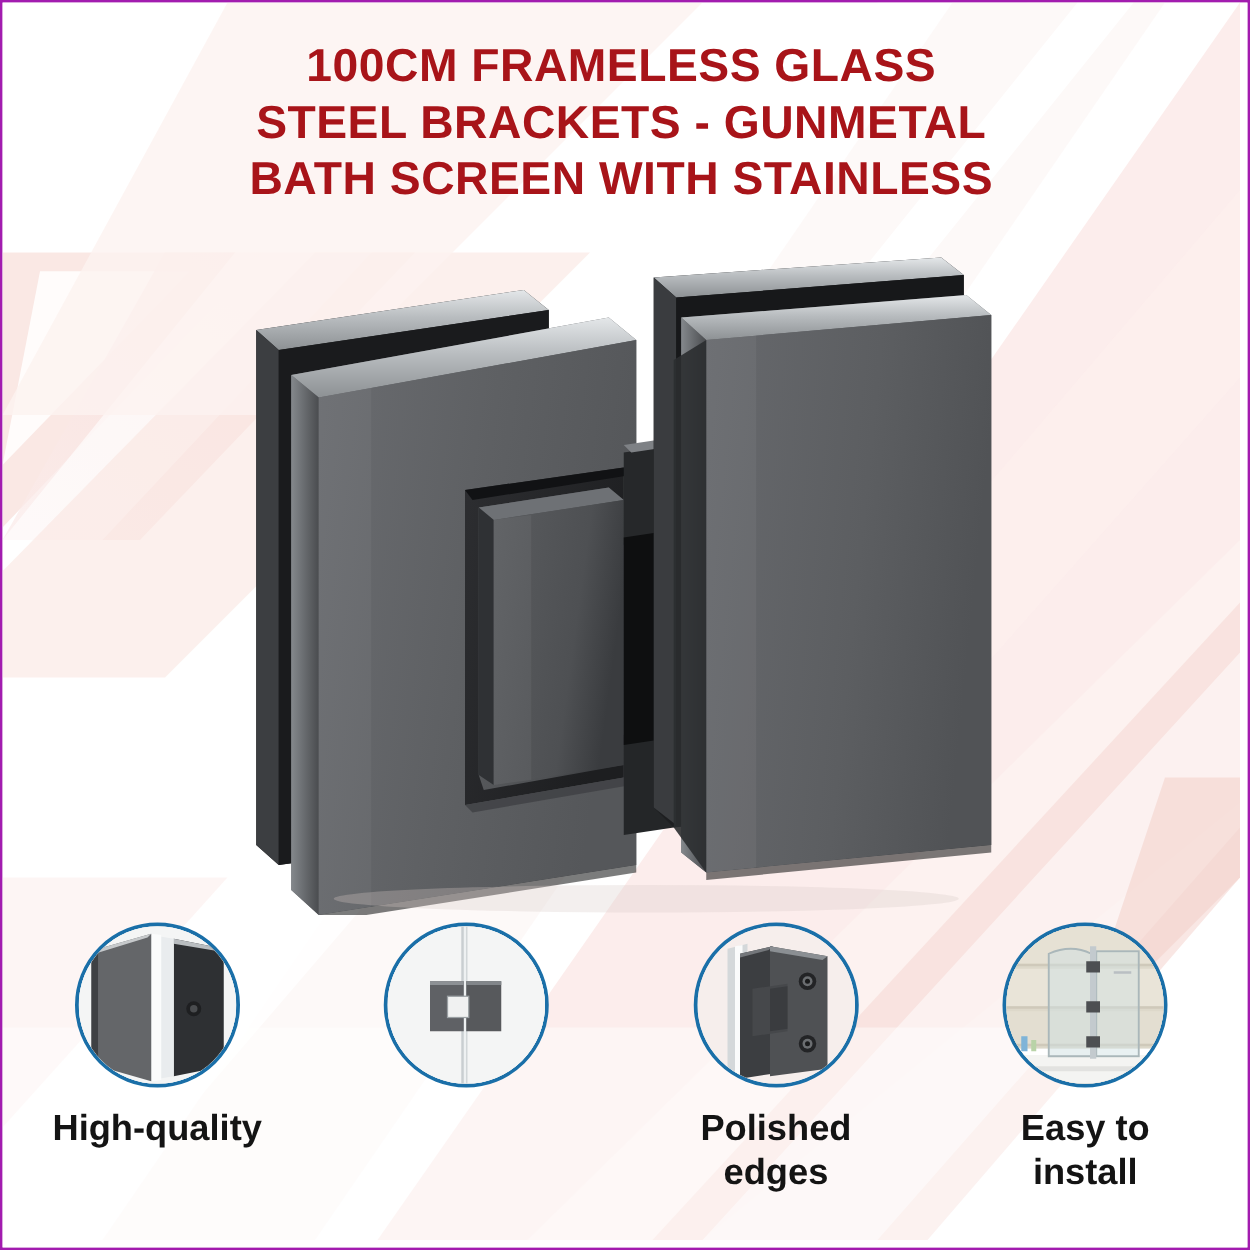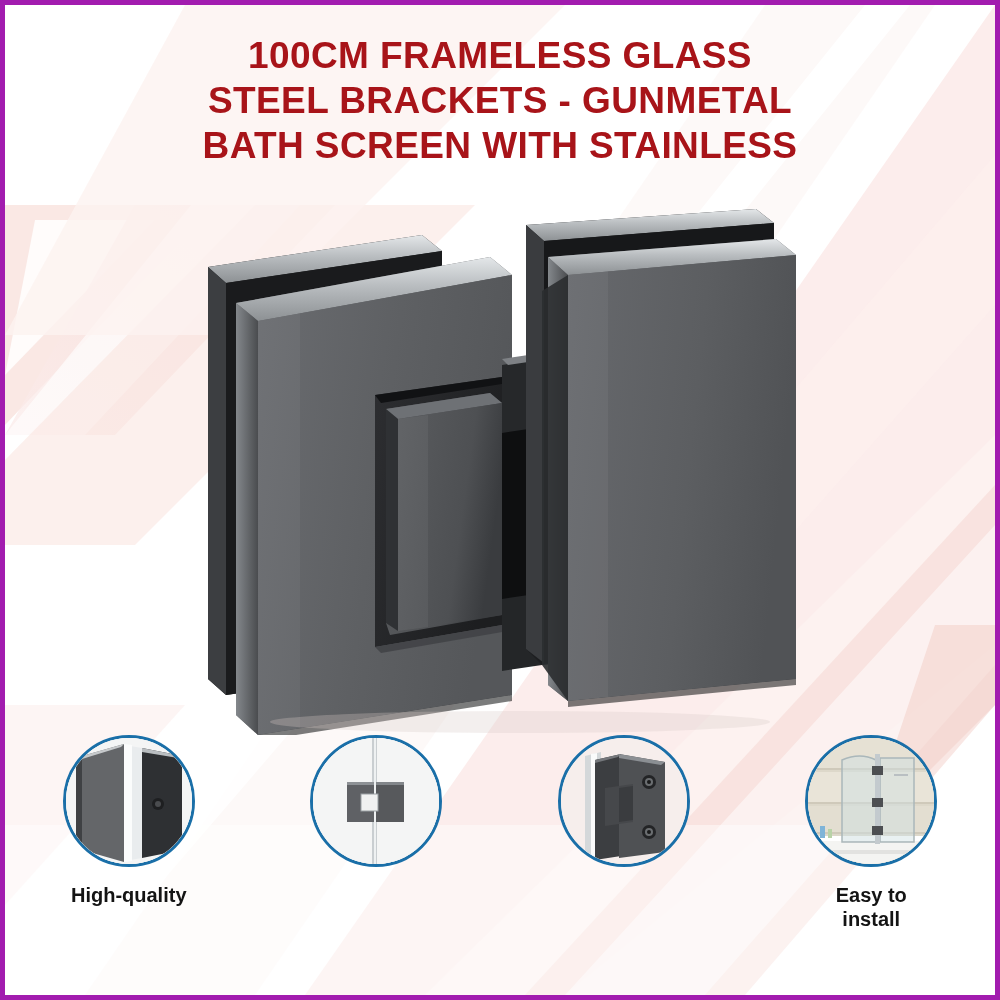--- a/index.html
+++ b/index.html
@@ -1,19 +1,19 @@
 <!DOCTYPE html>
 <html><head>
 <meta charset="utf-8">
 <style>
   html,body{margin:0;padding:0;background:#fff;}
   body{width:1000px;height:1000px;font-family:"Liberation Sans",sans-serif;overflow:hidden;}
 
   .page{position:relative;width:1000px;height:1000px;box-sizing:border-box;
-        border:5px solid #a21caf;background:#fff;overflow:hidden;}
+        border:2px solid #a21caf;background:#fff;overflow:hidden;}
 
   
   .bg{position:absolute;inset:0;overflow:hidden;z-index:0;background:#fff;}
 
   
   .title-wrap{position:absolute;top:28px;left:0;width:990px;z-index:5;text-align:center;}
   .title{font-size:37px;line-height:1.22;font-weight:bold;letter-spacing:.4px;
          color:#a81419;text-transform:uppercase;margin:0;
          font-family:"Liberation Sans",sans-serif;}
 
@@ -23,21 +23,21 @@
 
   
   .features{position:absolute;left:0;bottom:20px;width:990px;height:240px;z-index:5;
             display:flex;align-items:flex-start;justify-content:space-around;}
   .feat{width:215px;display:flex;flex-direction:column;align-items:center;}
   .circle{width:132px;height:132px;border-radius:50%;
           border:3px solid #1a6fa8;overflow:hidden;position:relative;background:#f2f2f0;
           box-sizing:border-box;}
   .circle svg{position:absolute;left:0;top:0;}
   .feat-label{margin-top:16px;text-align:center;color:#141414;
-              font-size:20px;line-height:1.22;font-weight:bold;
+              font-size:29px;line-height:1.22;font-weight:bold;
               font-family:"Liberation Sans",sans-serif;}
 </style>
 </head>
 <body>
 
 <div class="page">
 
   <div class="bg">
     <svg width="990" height="990" viewBox="0 0 990 990">
       <defs>
@@ -241,20 +241,24 @@
           <polygon points="58,50 72,48 72,82 58,84" fill="#3a3c3f"></polygon>
 
           <circle cx="88" cy="44" r="7" fill="#232426"></circle>
           <circle cx="88" cy="44" r="4" fill="#6b6e71"></circle>
           <circle cx="88" cy="44" r="2" fill="#1a1b1c"></circle>
           <circle cx="88" cy="94" r="7" fill="#232426"></circle>
           <circle cx="88" cy="94" r="4" fill="#6b6e71"></circle>
           <circle cx="88" cy="94" r="2" fill="#1a1b1c"></circle>
         </svg>
       </div>
+      <div class="feat-label">
+        <div>Polished</div>
+        <div>edges</div>
+      </div>
     </div>
 
     <div class="feat">
       <div class="circle">
         <svg width="126" height="126" viewBox="0 0 126 126">
           <rect width="126" height="126" fill="#e7e2d6"></rect>
 
           <rect x="0" y="0" width="126" height="126" fill="#ddd8ca"></rect>
           <rect x="0" y="0" width="126" height="30" fill="#e6e1d4"></rect>
           <rect x="0" y="34" width="126" height="30" fill="#e9e4d8"></rect>

